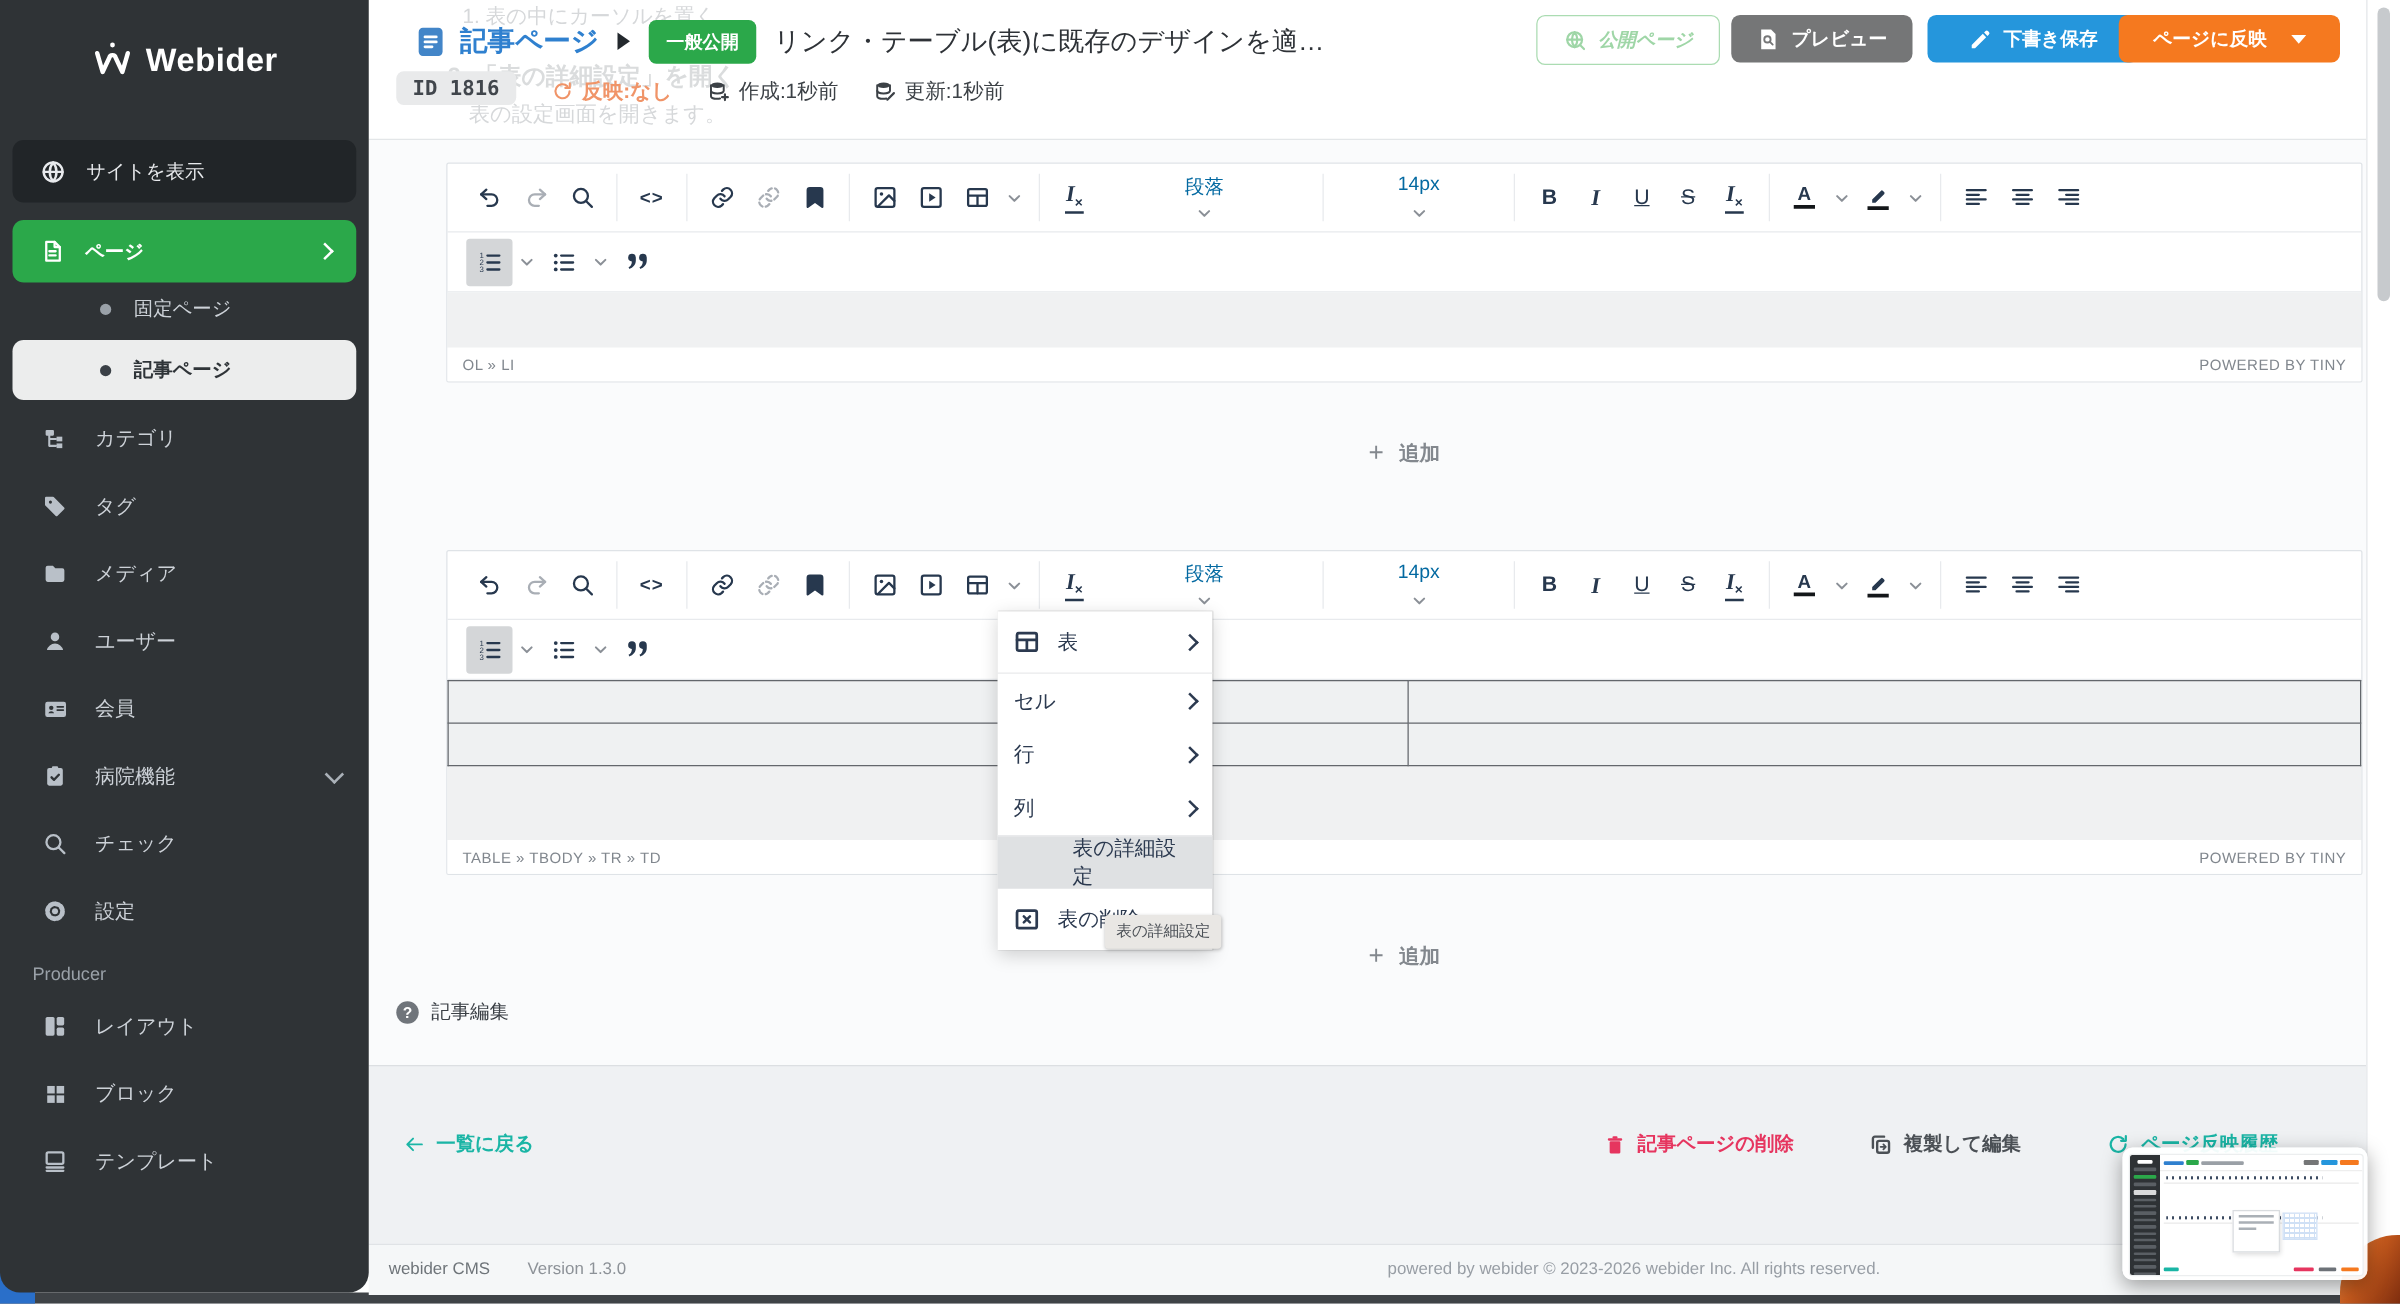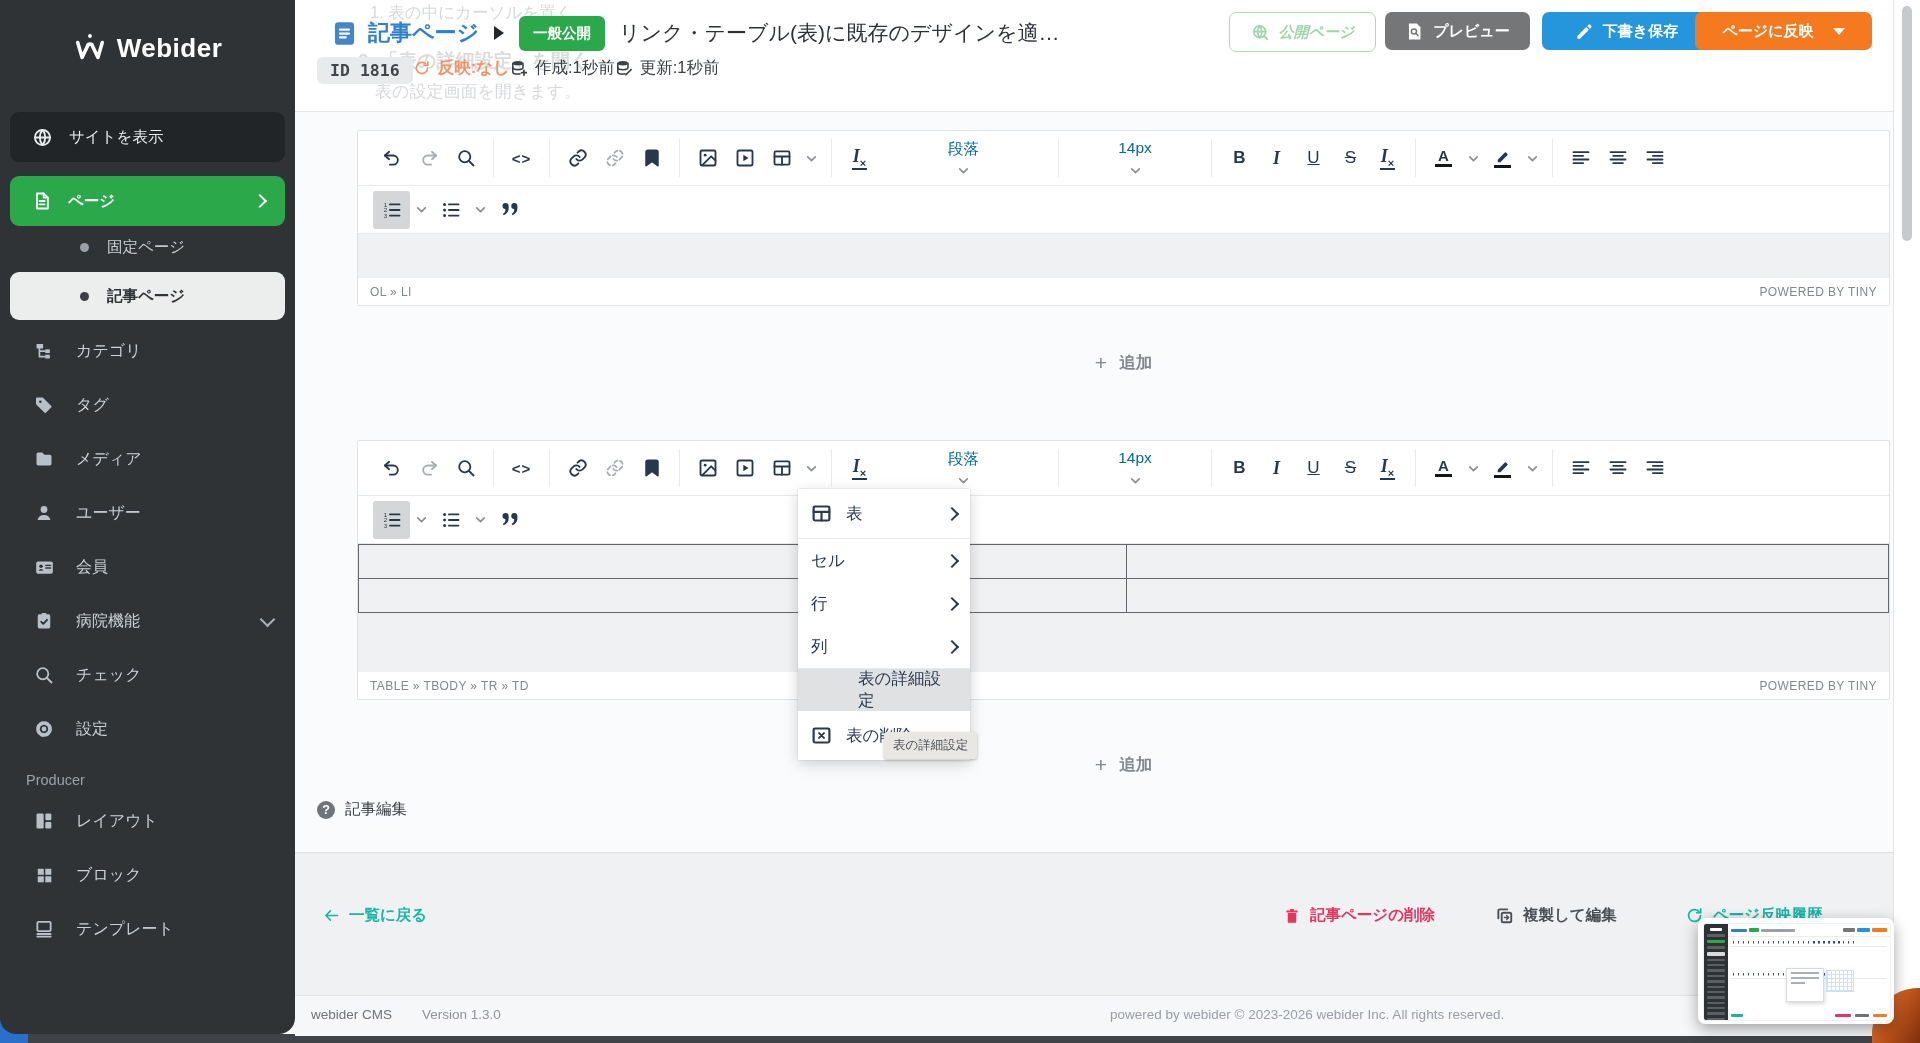--- a/index.html
+++ b/index.html
@@ -49,21 +49,21 @@
   .pub-badge{background:#2ba84a;color:#fff;font-size:14.5px;font-weight:700;padding:8px 14px;border-radius:6px;}
   .page-title{margin-left:14px;font-size:21px;color:#2e3237;font-weight:500;white-space:nowrap;}
   .hbtn{position:absolute;top:12px;height:38px;border-radius:7px;display:flex;align-items:center;
         justify-content:center;gap:9px;font-size:15px;font-weight:700;cursor:pointer;z-index:1;}
   .btn-public{left:934px;width:145px;border:1.5px solid #abdcb2;color:#9fd6a7;background:#fff;font-style:italic;}
   .btn-preview{left:1090px;width:145px;background:#757677;color:#fff;}
   .btn-draft{left:1247px;width:169px;background:#2596dc;color:#fff;}
   .btn-reflect{left:1400px;width:177px;background:#f5791f;color:#fff;}
   .caret-d{width:0;height:0;border-left:6px solid transparent;border-right:6px solid transparent;
            border-top:7px solid #fff;margin-left:10px;}
-  .meta-row{position:absolute;left:22px;top:57px;display:flex;align-items:flex-start;z-index:1;}
+  .meta-row{position:absolute;left:22px;top:57px;display:flex;align-items:flex-end;gap:28px;z-index:1;}
   .id-badge{background:#e9eaeb;border-radius:6px;padding:4px 13px;font-family:"DejaVu Sans Mono",monospace;
             font-size:16.5px;font-weight:700;color:#41464c;display:flex;gap:10px;}
   .meta-it{display:flex;align-items:center;gap:7px;font-size:16.5px;color:#3c4146;}
   .meta-orange{color:#f09468;font-weight:700;}
   
   .page-body{position:absolute;left:295px;top:111px;width:1598px;height:741px;background:#fafbfc;}
   .editor{position:absolute;left:62px;width:1533px;background:#fff;border:1px solid #dfe3e7;
           border-radius:2px;display:flex;flex-direction:column;box-sizing:border-box;}
   .ed1{top:19px;height:176px;}
   .ed2{top:329px;height:260px;}

